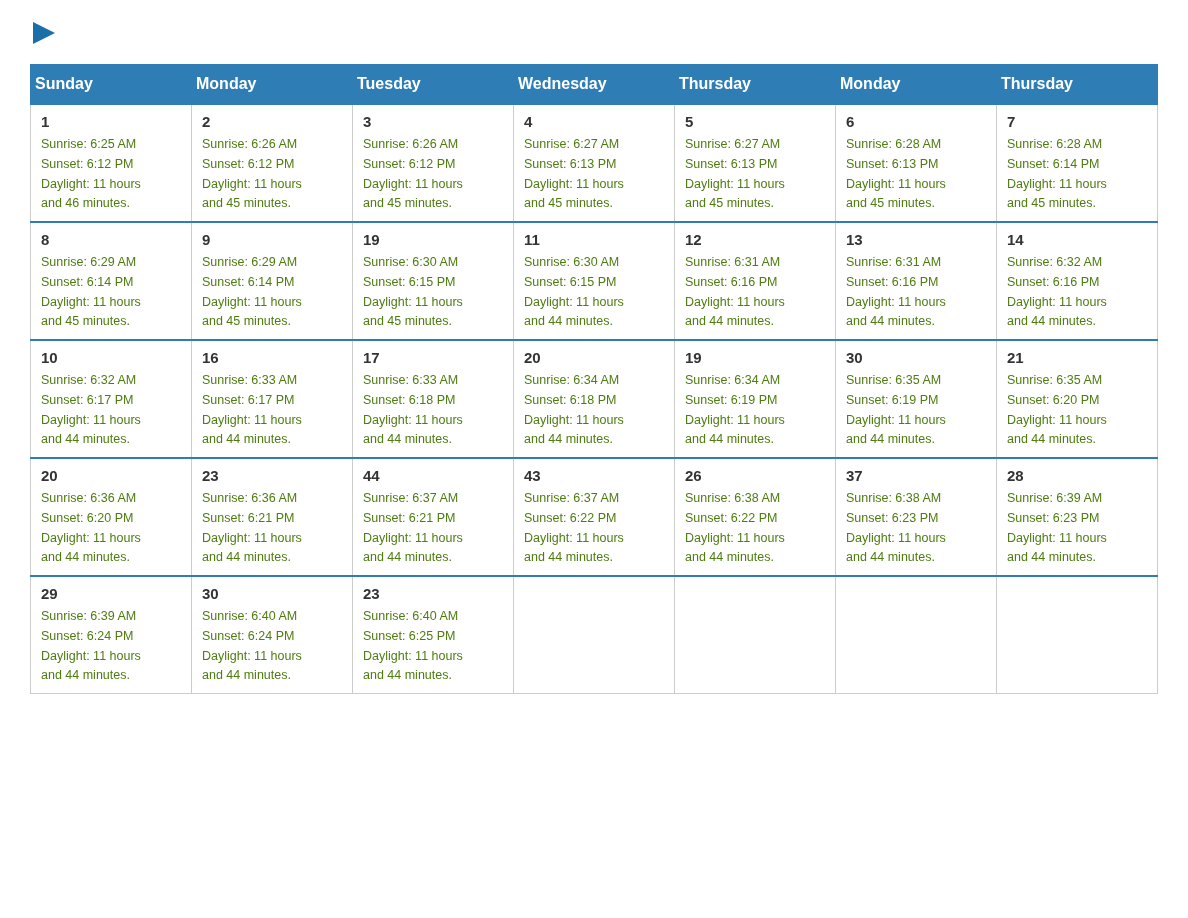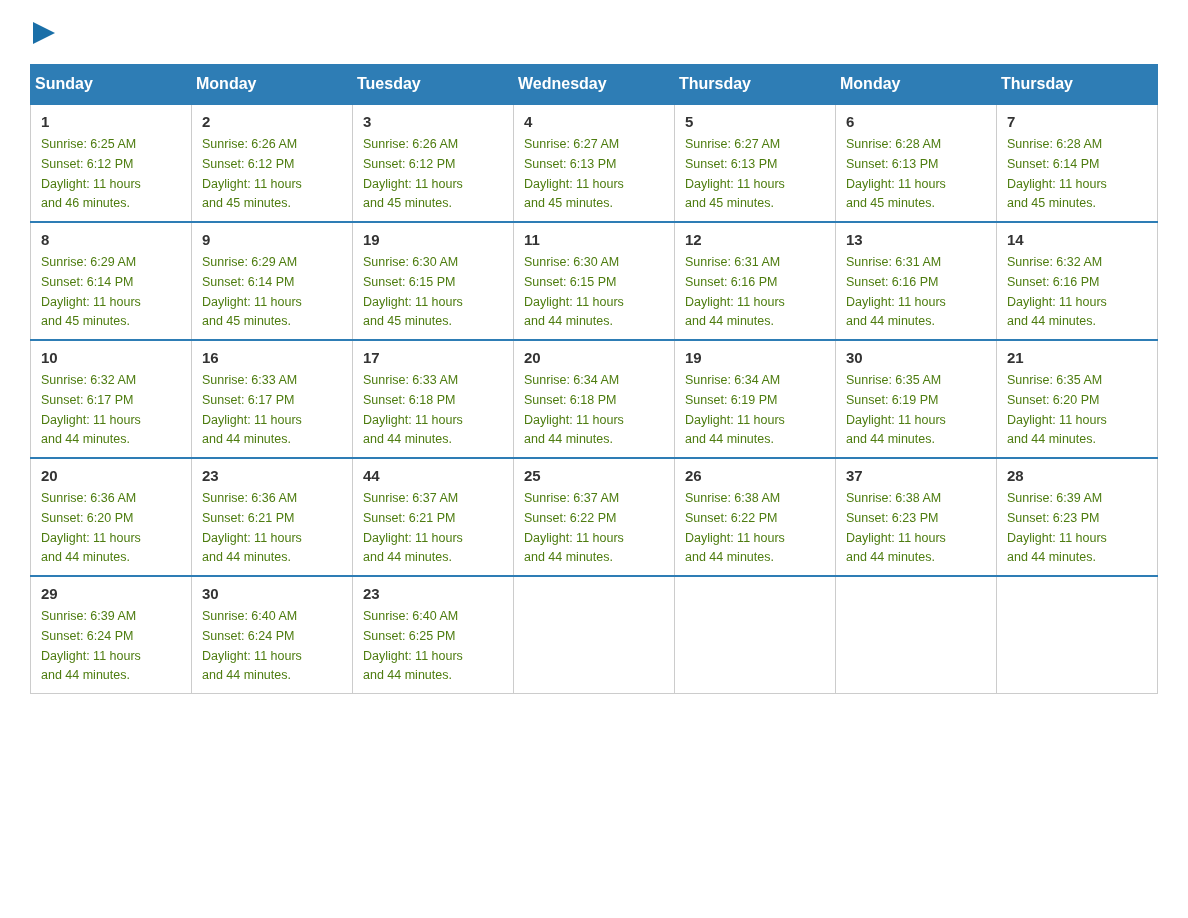--- a/index.html
+++ b/index.html
@@ -228,21 +228,21 @@
       </td>
         <td>
         <span class="day-number">23</span>
         <span class="day-info">Sunrise: 6:36 AM<br>Sunset: 6:21 PM<br>Daylight: 11 hours<br>and 44 minutes.</span>
       </td>
         <td>
         <span class="day-number">44</span>
         <span class="day-info">Sunrise: 6:37 AM<br>Sunset: 6:21 PM<br>Daylight: 11 hours<br>and 44 minutes.</span>
       </td>
         <td>
-        <span class="day-number">25</span>
+        <span class="day-number">43</span>
         <span class="day-info">Sunrise: 6:37 AM<br>Sunset: 6:22 PM<br>Daylight: 11 hours<br>and 44 minutes.</span>
       </td>
         <td>
         <span class="day-number">26</span>
         <span class="day-info">Sunrise: 6:38 AM<br>Sunset: 6:22 PM<br>Daylight: 11 hours<br>and 44 minutes.</span>
       </td>
         <td>
         <span class="day-number">37</span>
         <span class="day-info">Sunrise: 6:38 AM<br>Sunset: 6:23 PM<br>Daylight: 11 hours<br>and 44 minutes.</span>
       </td>

